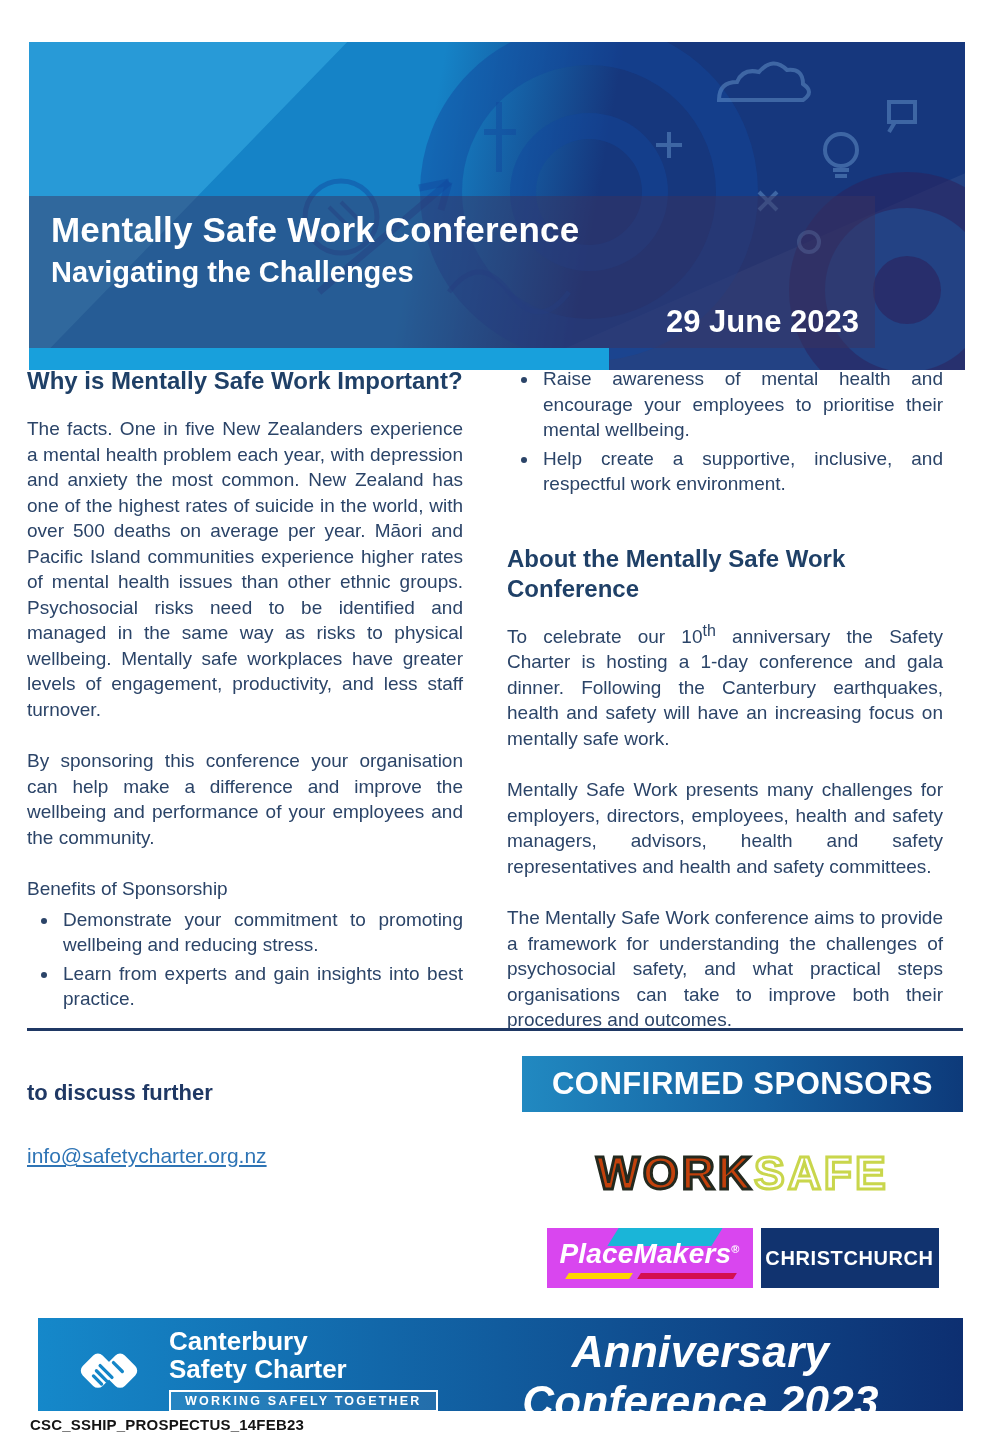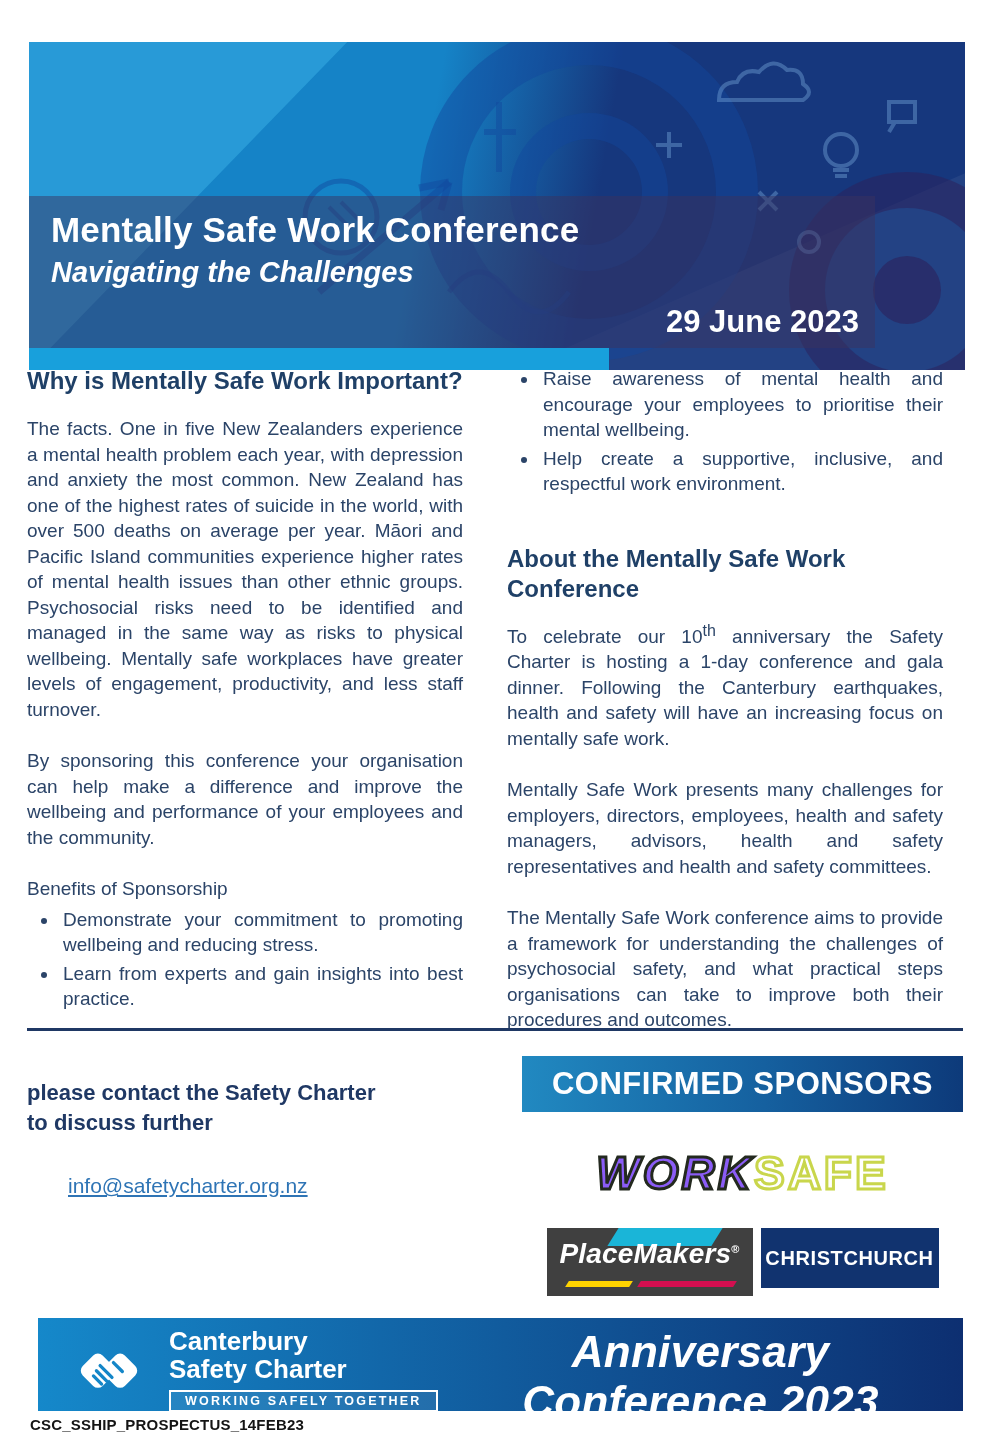--- a/index.html
+++ b/index.html
@@ -29,21 +29,21 @@
   .hero-band{
     position:absolute;left:0;top:154px;width:846px;height:152px;
     background:rgba(58,50,95,0.48);
   }
   .hero-title{
     position:absolute;left:22px;top:14px;
     color:#ffffff;font-size:35px;font-weight:800;letter-spacing:.2px;
   }
   .hero-subtitle{
     position:absolute;left:22px;top:60px;
-    color:#ffffff;font-size:29px;font-weight:700;font-style:italic;
+    color:#ffffff;font-size:29px;font-weight:700;
   }
   .hero-date{
     position:absolute;right:16px;bottom:8px;
     color:#ffffff;font-size:31px;font-weight:800;
   }
   .hero-strip{
     position:absolute;left:0;bottom:0;width:62%;height:22px;background:#18a0dc;
   }
   
   .content{
@@ -71,38 +71,37 @@
     position:absolute;left:27px;top:1028px;width:936px;height:3px;background:#1f3864;
   }
   
   .contact{position:absolute;left:27px;top:1078px;}
   .contact .cline{
     font-size:22px;font-weight:700;color:#1f3864;line-height:30px;
   }
   .contact a{
     display:inline-block;margin-top:36px;font-size:21px;color:#2e74b5;
     text-decoration:underline;
-    margin-left:41px;
   }
   
   .sponsors{position:absolute;left:522px;top:1056px;width:441px;}
   .confirmed{
     height:56px;display:flex;align-items:center;justify-content:center;
     background:linear-gradient(90deg,#2189c1 0%,#15609f 55%,#0d3a7a 100%);
     color:#fdfeff;font-size:31px;font-weight:600;letter-spacing:.5px;
   }
   .worksafe{
     margin-top:34px;text-align:center;font-size:46px;font-weight:900;
     letter-spacing:3px;white-space:nowrap;
   }
-  .ws-work{color:#8b5cf6;-webkit-text-stroke:3px #23291f;text-stroke:3px #23291f;font-style:italic;}
+  .ws-work{color:#c2410c;-webkit-text-stroke:3px #23291f;text-stroke:3px #23291f;}
   .ws-safe{color:#ffffff;-webkit-text-stroke:3px #c9d64c;text-stroke:3px #c9d64c;}
   .logo-row{margin-top:28px;display:flex;justify-content:center;gap:8px;}
   .pm-box{
-    position:relative;width:206px;height:68px;background:#404040;overflow:hidden;
+    position:relative;width:206px;height:60px;background:#d946ef;overflow:hidden;
   }
   .pm-teal{
     position:absolute;top:0;left:66px;width:104px;height:18px;background:#1ab5d8;
     transform:skewX(-32deg);
   }
   .pm-text{
     position:absolute;left:0;top:10px;width:100%;text-align:center;
     color:#ffffff;font-size:28px;font-weight:800;font-style:italic;letter-spacing:.2px;
   }
   .pm-reg{font-size:11px;font-style:normal;vertical-align:super;}
@@ -197,21 +196,20 @@
       </h2>
       <p><span>To celebrate our 10</span><sup>th</sup><span> anniversary the Safety Charter is hosting a 1-day conference and gala dinner. Following  the Canterbury earthquakes, health and safety will have an increasing focus on mentally safe work.</span></p>
       <p>Mentally Safe Work presents many challenges for employers, directors, employees, health and safety managers, advisors, health and safety representatives and health and safety committees.</p>
       <p>The Mentally Safe Work conference aims to provide a framework for understanding the challenges of psychosocial safety, and what practical steps organisations can take to improve both their procedures and outcomes.</p>
     </div>
   </div>
 
   <div class="divider"></div>
 
   <div class="contact">
-    <div class="cline">please contact the Safety Charter</div>
     <div class="cline">to discuss further</div>
     <a href="#">info@safetycharter.org.nz</a>
   </div>
 
   <div class="sponsors">
     <div class="confirmed">CONFIRMED SPONSORS</div>
     <div class="worksafe">
       <span class="ws-work">WORK</span><span class="ws-safe">SAFE</span>
     </div>
     <div class="logo-row">

